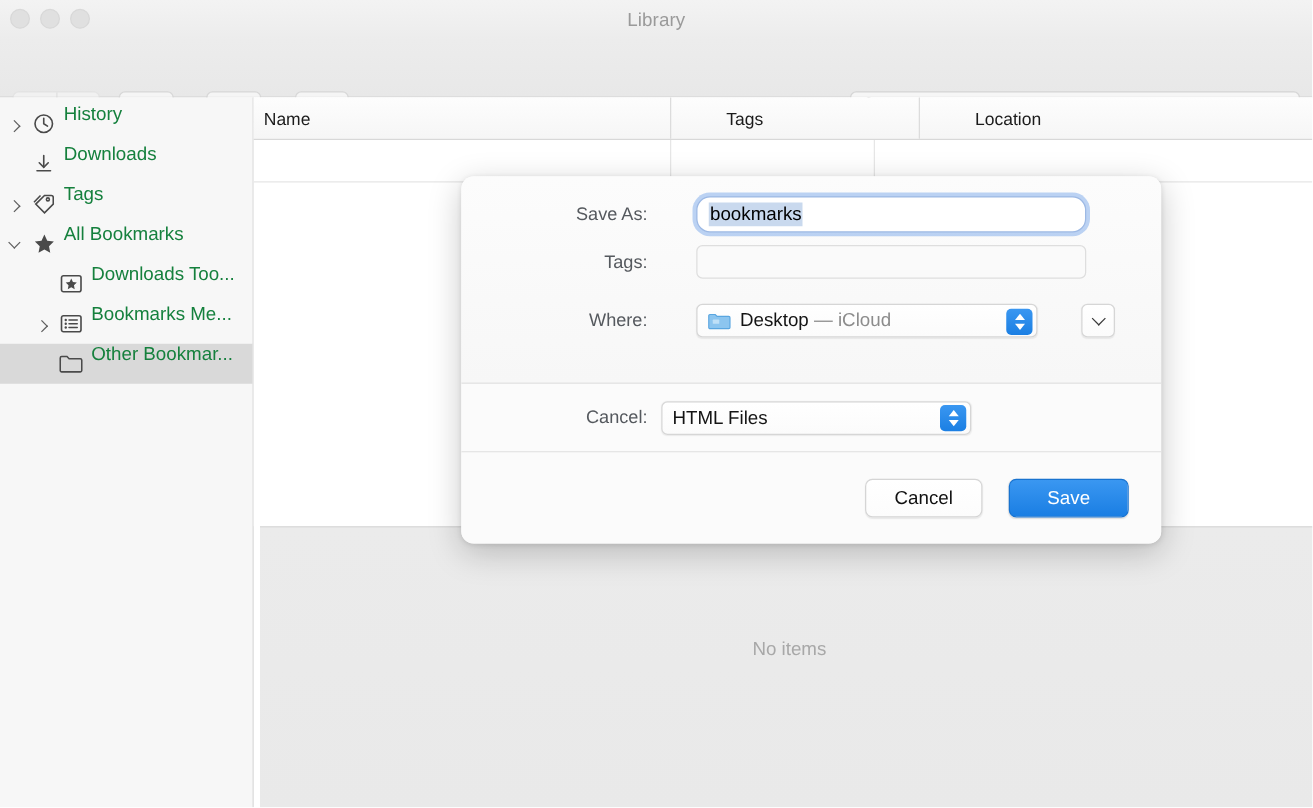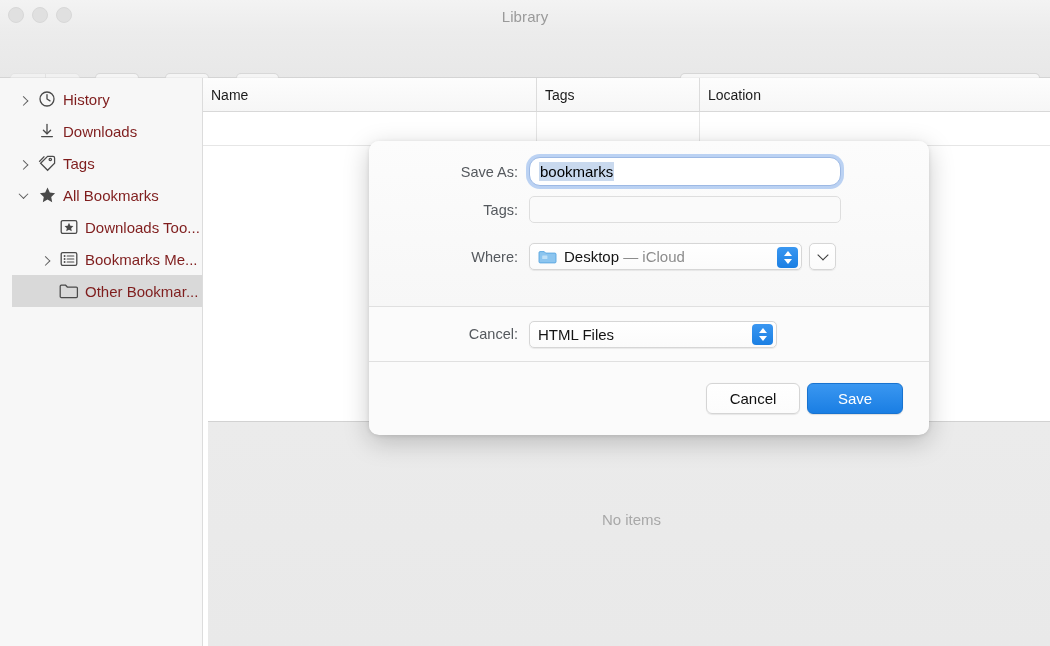--- a/index.html
+++ b/index.html
@@ -125,26 +125,24 @@
     position: absolute;
     top: 78px; left: 0;
     width: 203px; height: 568px;
     background: #f7f7f7;
     border-right: 1px solid #dcdcdc;
     padding-top: 5px;
   }
   .srow {
     height: 32px;
     display: flex;
-    align-items: center;
     font-size: 15px;
-    color: #7f1d1d;
+    color: #15803d;
     padding-right: 6px;
     white-space: nowrap;
-    margin-left: 12px;
   }
   .srow.selected { background: #d9d9d9; }
   .disc {
     width: 22px;
     flex: 0 0 22px;
     display: flex;
     align-items: center;
     justify-content: center;
   }
   .disc .tri {
@@ -167,20 +165,21 @@
     position: absolute;
     top: 78px; left: 203px;
     width: 847px; height: 343px;
     background: #ffffff;
   }
   .colheader {
     display: flex;
     height: 34px;
     background: linear-gradient(to bottom, #fdfdfd, #f6f6f6);
     border-bottom: 1px solid #d8d8d8;
+    gap: 36px;
   }
   .colcell {
     display: flex;
     align-items: center;
     padding-left: 8px;
     font-size: 14px;
     color: #1b1b1b;
     border-right: 1px solid #dcdcdc;
   }
   .col-name { width: 334px; }
@@ -227,20 +226,21 @@
   }
   .sheet-top {
     height: 165px;
     background: linear-gradient(to bottom, #fcfcfc, #f7f7f7);
     padding-top: 16px;
   }
   .frow {
     display: flex;
     align-items: center;
     margin-bottom: 10px;
+    gap: 28px;
   }
   .flabel {
     width: 160px;
     text-align: right;
     padding-right: 11px;
     font-size: 14.5px;
     color: #55595e;
   }
 
   .saveas-wrap {
@@ -340,21 +340,21 @@
     align-items: center;
   }
 
   .sheet-bottom {
     height: 72px;
     background: #fbfbfb;
     display: flex;
     align-items: center;
     justify-content: flex-end;
     padding-right: 26px;
-    gap: 7px;
+    gap: 21px;
   }
   .btn {
     height: 31px;
     border-radius: 6px;
     font-size: 15px;
     display: flex;
     align-items: center;
     justify-content: center;
   }
   .btn-cancel {

